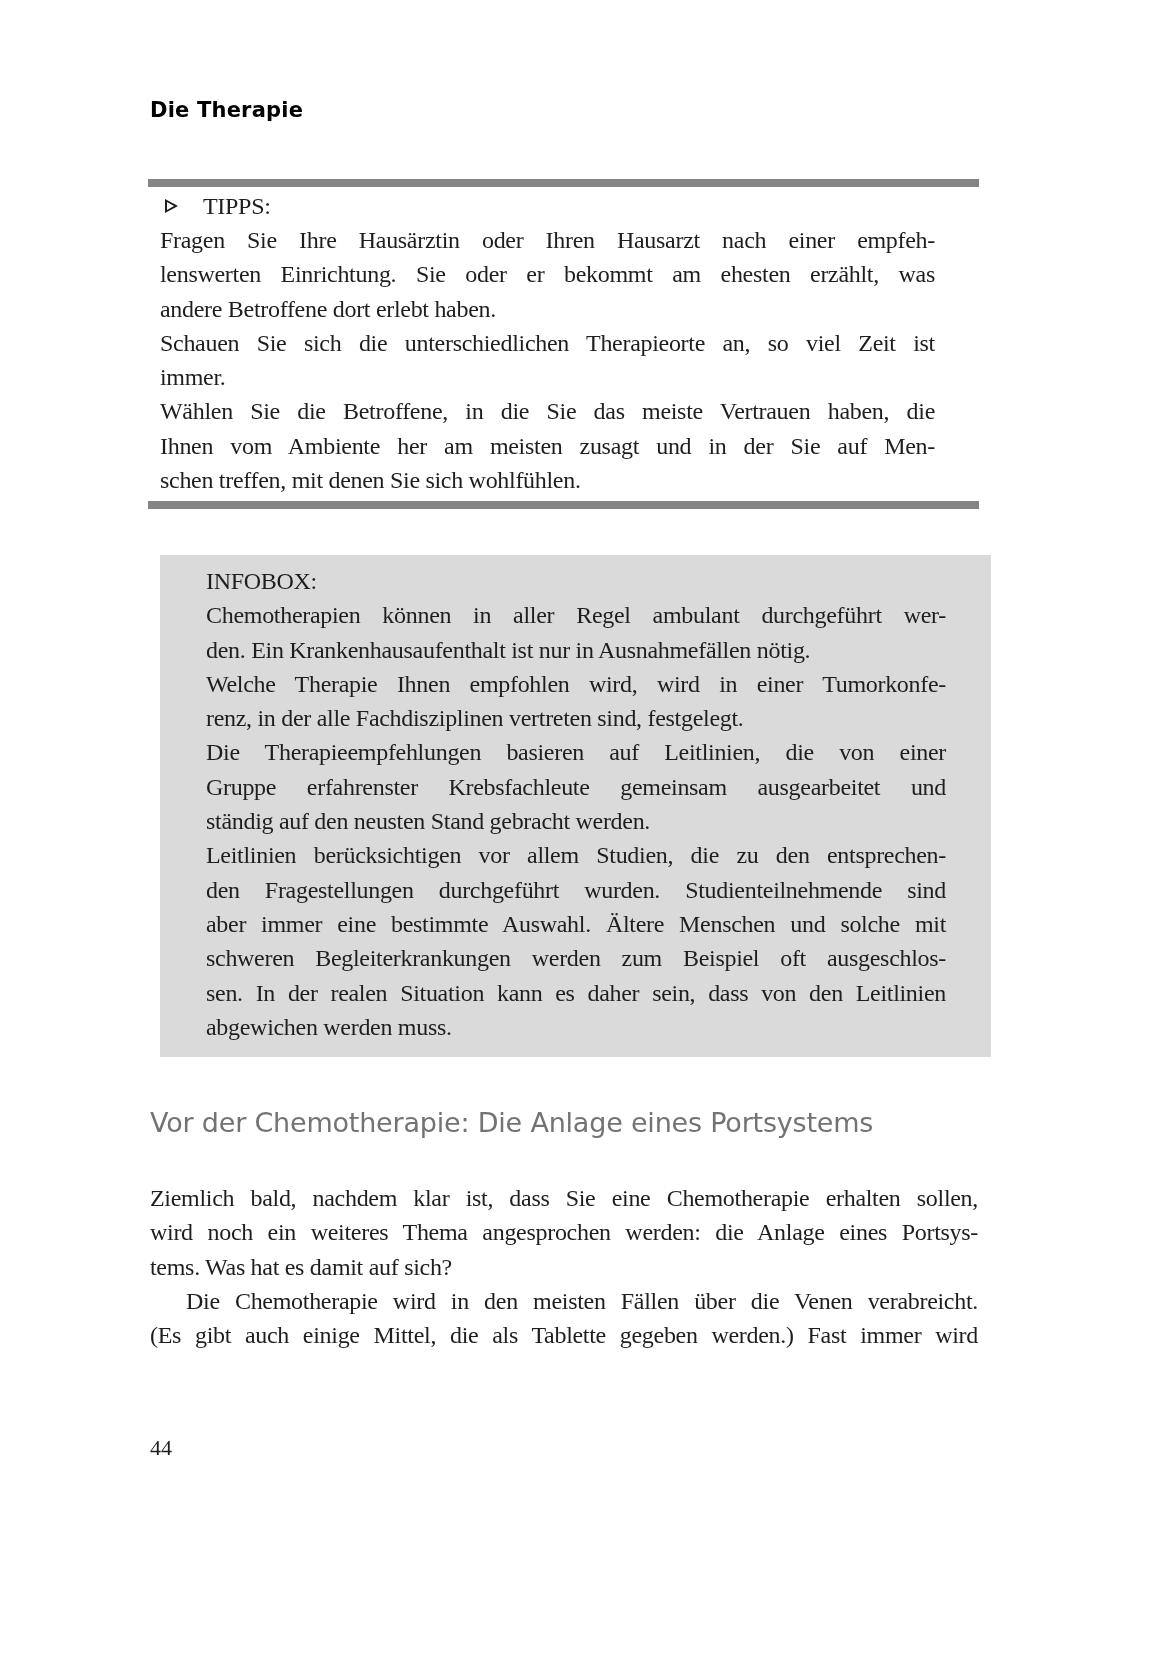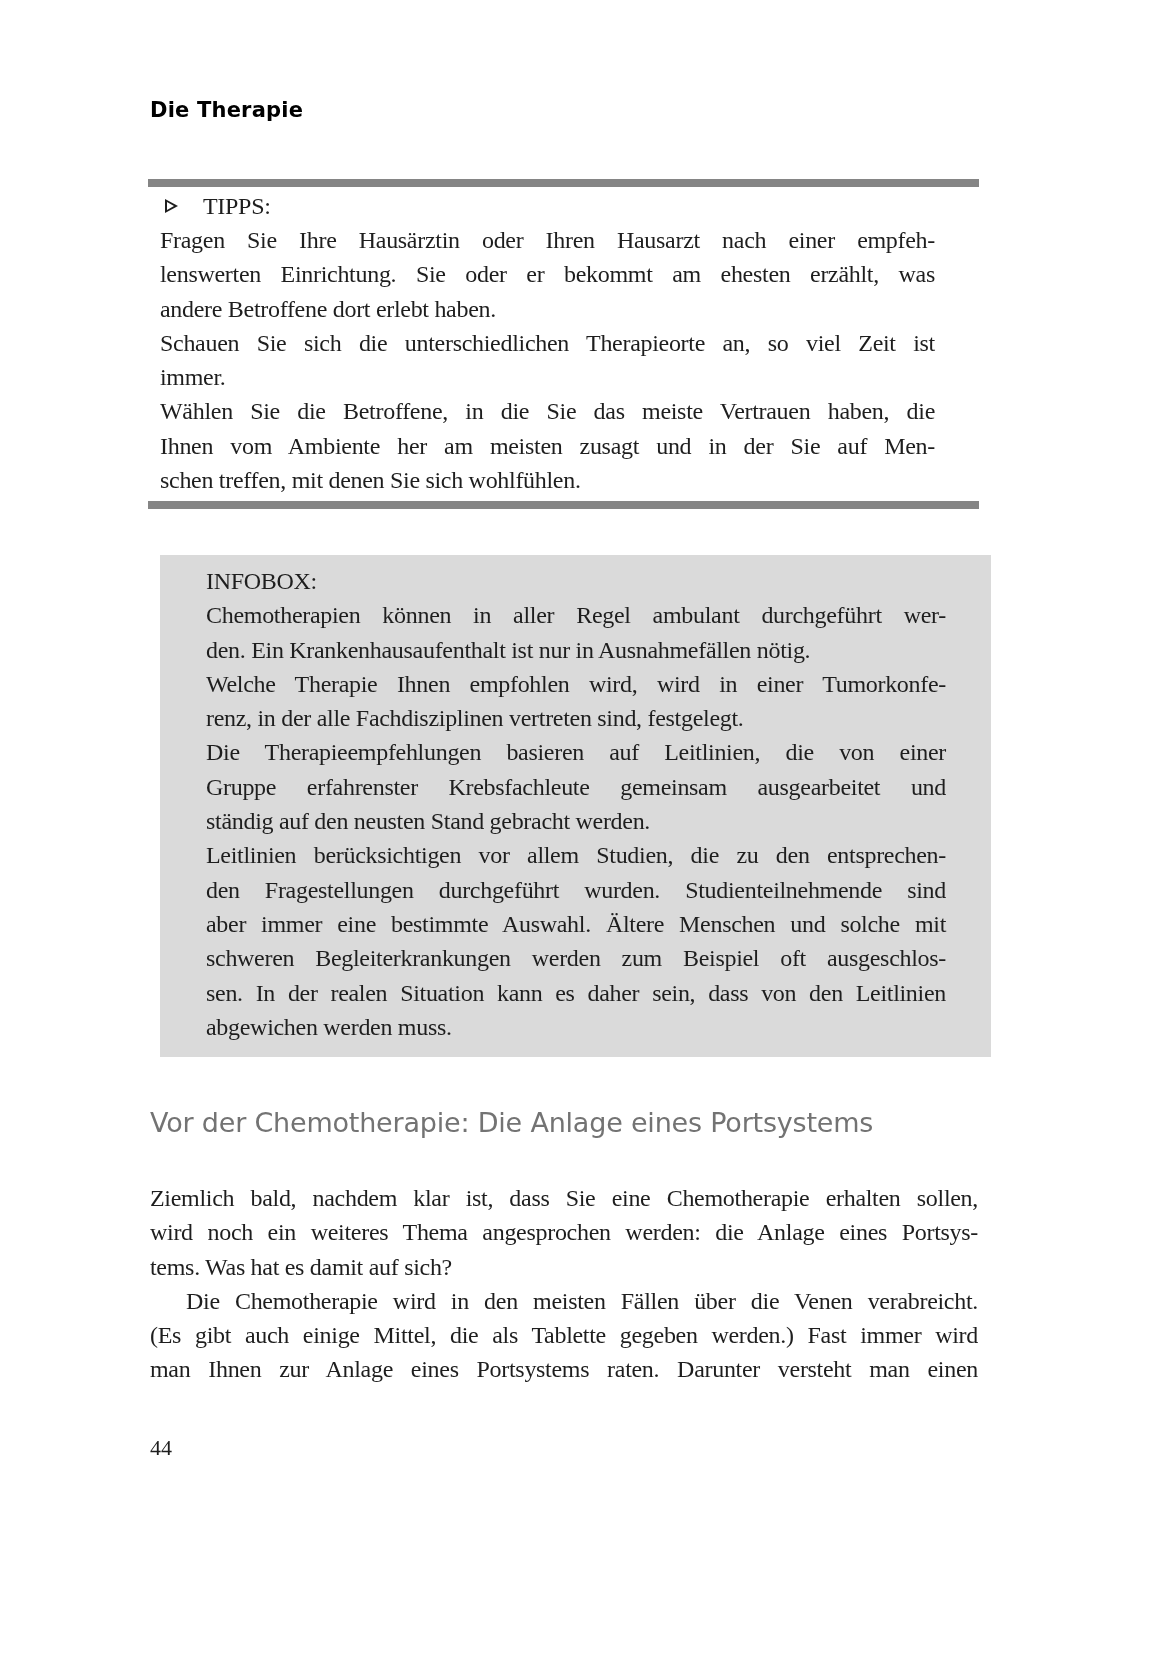--- a/index.html
+++ b/index.html
@@ -114,17 +114,16 @@
 
 <div class="body-text serif">
   <p>
     <span class="line">Ziemlich bald, nachdem klar ist, dass Sie eine Chemotherapie erhalten sollen,</span>
     <span class="line">wird noch ein weiteres Thema angesprochen werden: die Anlage eines Portsys-</span>
     <span class="line last">tems. Was hat es damit auf sich?</span>
   </p>
   <p>
     <span class="line" style="padding-left:36px;">Die Chemotherapie wird in den meisten Fällen über die Venen verabreicht.</span>
     <span class="line">(Es gibt auch einige Mittel, die als Tablette gegeben werden.) Fast immer wird</span>
-    <span class="line">man Ihnen zur Anlage eines Portsystems raten. Darunter versteht man einen</span>
   </p>
 </div>
 
 <div class="page-number">44</div>
 
 </body></html>

